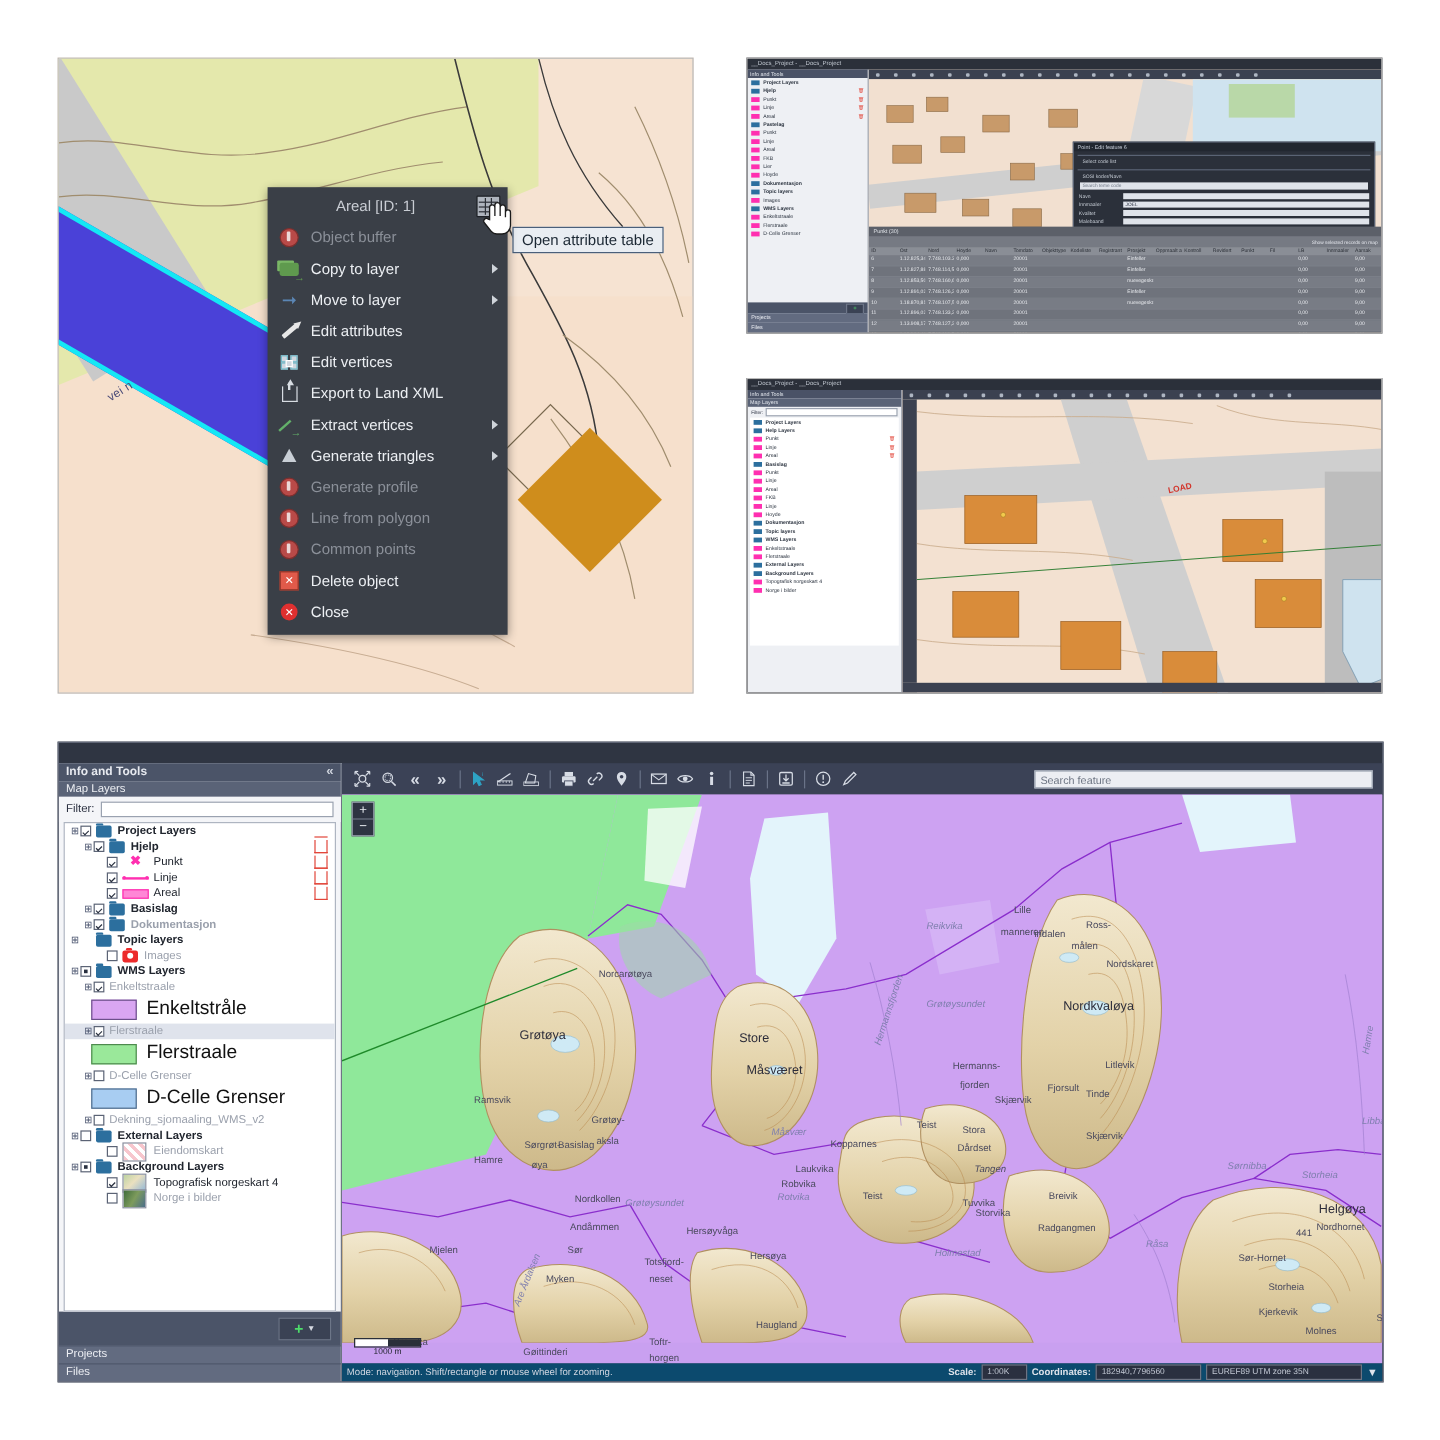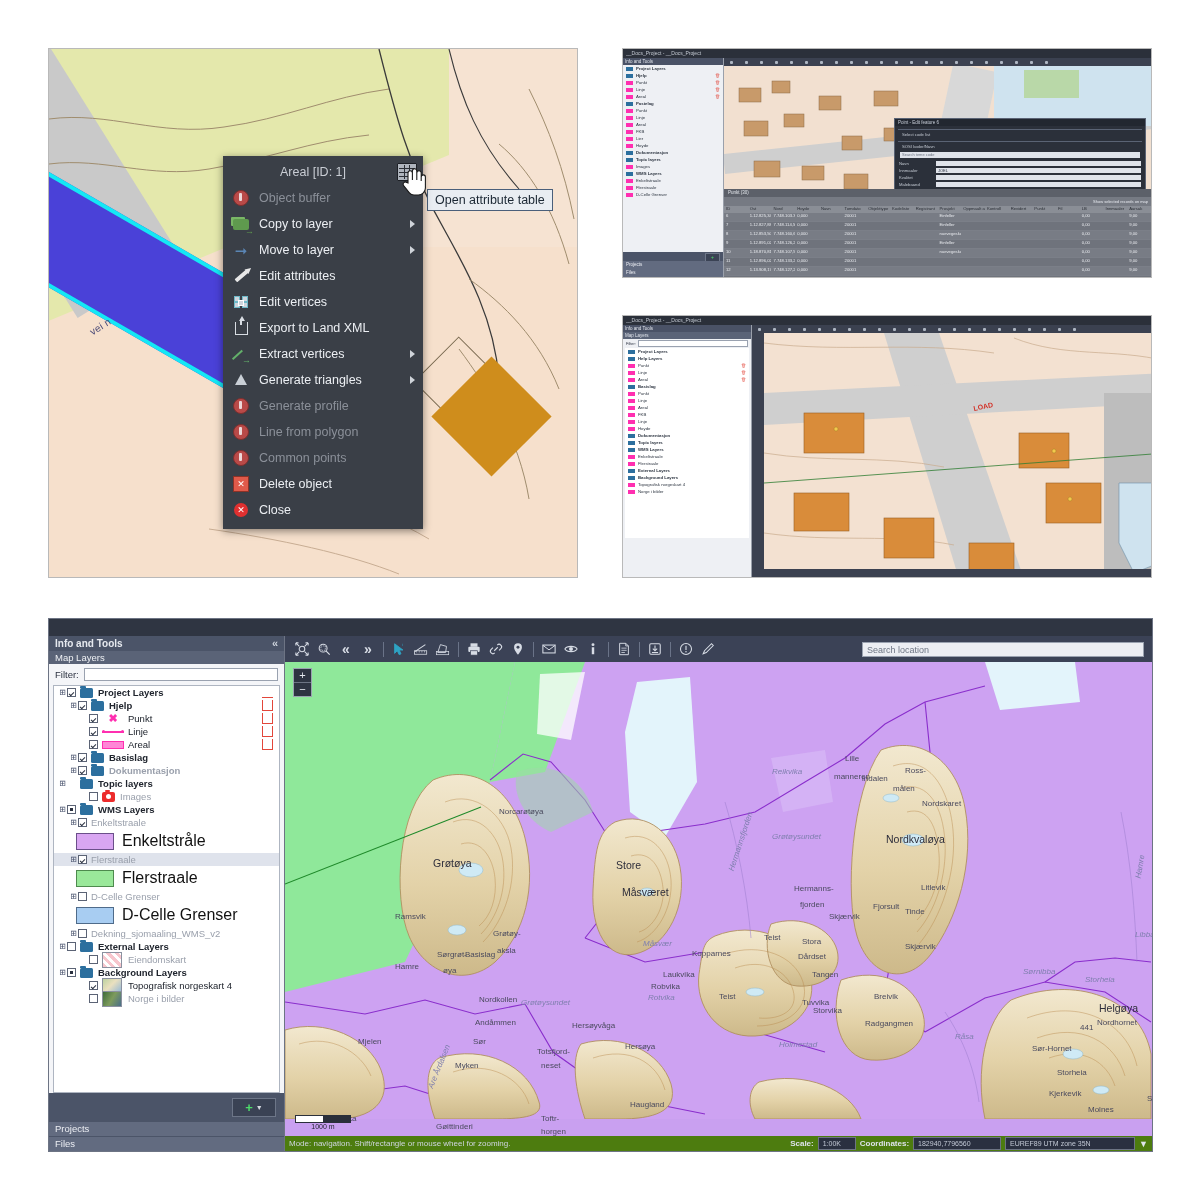--- a/index.html
+++ b/index.html
@@ -148,21 +148,21 @@
   .tbtn{width:22px;height:22px;display:flex;align-items:center;justify-content:center;color:#d7dce5;font-size:13px;position:relative;}
   .tsep{width:1px;height:15px;background:#6a7388;margin:0 4px;}
   .searchbox{margin-left:auto;margin-right:8px;width:282px;height:15px;background:#eceef3;border:1px solid #9aa2b0;color:#6e7684;font-size:9px;line-height:15px;padding:0 4px;box-sizing:border-box;}
   .mapcanvas{flex:1;position:relative;overflow:hidden;background:#c9a0f0;}
   .zoomctl{position:absolute;left:8px;top:6px;width:17px;background:#2e3442;border:1px solid #9aa2b0;z-index:6;}
   .zoomctl div{height:13px;color:#e7eaf0;font-size:11px;line-height:13px;text-align:center;}
   .zoomctl div:first-child{border-bottom:1px solid #6d7484;}
   .scalebar{position:absolute;left:10px;bottom:6px;z-index:6;}
   .scalebar .bar{width:54px;height:6px;border:1.2px solid #2a2f3a;background:linear-gradient(90deg,#fff 0 50%,#2a2f3a 50% 100%);}
   .scalebar .lb{font-size:7px;color:#1c2029;text-align:center;}
-  .statusbar{height:15px;background:#4d7c0f;display:flex;align-items:center;padding:0 4px;gap:5px;color:#cfd5e0;font-size:8px;}
+  .statusbar{height:15px;background:#0c4a6e;display:flex;align-items:center;padding:0 4px;gap:5px;color:#cfd5e0;font-size:8px;}
   .sb-mode{white-space:nowrap;}
   .sb-grp{margin-left:auto;display:flex;align-items:center;gap:4px;}
   .sb-lbl{font-weight:bold;color:#dde2ea;}
   .sb-val{background:#2a3040;border:1px solid #6d7484;height:11px;line-height:11px;padding:0 4px;color:#c2c8d4;font-size:7px;min-width:28px;}
   .sb-sel{background:#2a3040;border:1px solid #6d7484;height:11px;line-height:11px;padding:0 4px;color:#c2c8d4;font-size:7px;width:120px;}
   .sb-caret{color:#dfe4ec;font-size:9px;}
 
   
   .mlabel{position:absolute;font-size:8px;color:#4a4a5e;white-space:nowrap;}
   .mlabel.big{font-size:10.5px;color:#2d2d3a;}
@@ -1091,21 +1091,21 @@
                 <circle cx="8" cy="8" r="6.3" fill="none" stroke="#d7dce5" stroke-width="1.2"></circle>
                 <path d="M8,4.2 L8,9" stroke="#d7dce5" stroke-width="1.3"></path>
                 <circle cx="8" cy="11.2" r=".9" fill="#d7dce5"></circle>
               </svg>
             </div>
             <div class="tbtn">
               <svg width="14" height="14" viewBox="0 0 16 16">
                 <path d="M2.5,13.5 L4,10 L12,2 L14,4 L6,12 Z" fill="none" stroke="#d7dce5" stroke-width="1.2"></path>
               </svg>
             </div>
-            <div class="searchbox">Search location</div>
+            <div class="searchbox">Search feature</div>
         </div>
 
         <div class="mapcanvas">
           <div class="zoomctl">
             <div>+</div>
             <div>−</div>
           </div>
 
           <svg width="869" height="457" style="position:absolute;left:0;top:0">
             <defs>
@@ -1216,21 +1216,21 @@
               <div class="mlabel water" style="left: 487px; top: 170px;">Grøtøysundet</div>
               <div class="mlabel water" style="left: 487px; top: 105px;">Reikvika</div>
               <div class="mlabel" style="left: 620px; top: 104px;">Ross-</div>
               <div class="mlabel" style="left: 608px; top: 122px;">målen</div>
               <div class="mlabel" style="left: 637px; top: 137px;">Nordskaret</div>
               <div class="mlabel big" style="left: 601px; top: 171px;">Nordkvaløya</div>
               <div class="mlabel" style="left: 636px; top: 221px;">Litlevik</div>
               <div class="mlabel" style="left: 509px; top: 222px;">Hermanns-</div>
               <div class="mlabel" style="left: 515px; top: 238px;">fjorden</div>
               <div class="mlabel" style="left: 620px; top: 280px;">Skjærvik</div>
-              <div class="mlabel" style="left: 527px; top: 308px;">Tangen</div>
+              <div class="mlabel" style="left: 527px; top: 308px; font-style: italic;">Tangen</div>
               <div class="mlabel" style="left: 513px; top: 290px;">Dårdset</div>
               <div class="mlabel" style="left: 479px; top: 271px;">Teist</div>
               <div class="mlabel" style="left: 517px; top: 275px;">Stora</div>
               <div class="mlabel" style="left: 517px; top: 336px;">Tuvvika</div>
               <div class="mlabel" style="left: 528px; top: 344px;">Storvika</div>
               <div class="mlabel" style="left: 589px; top: 330px;">Breivik</div>
               <div class="mlabel" style="left: 580px; top: 357px;">Radgangmen</div>
               <div class="mlabel water" style="left: 494px; top: 378px;">Holmestad</div>
               <div class="mlabel water" style="left: 738px; top: 305px;">Sørnibba</div>
               <div class="mlabel water" style="left: 800px; top: 313px;">Storheia</div>

